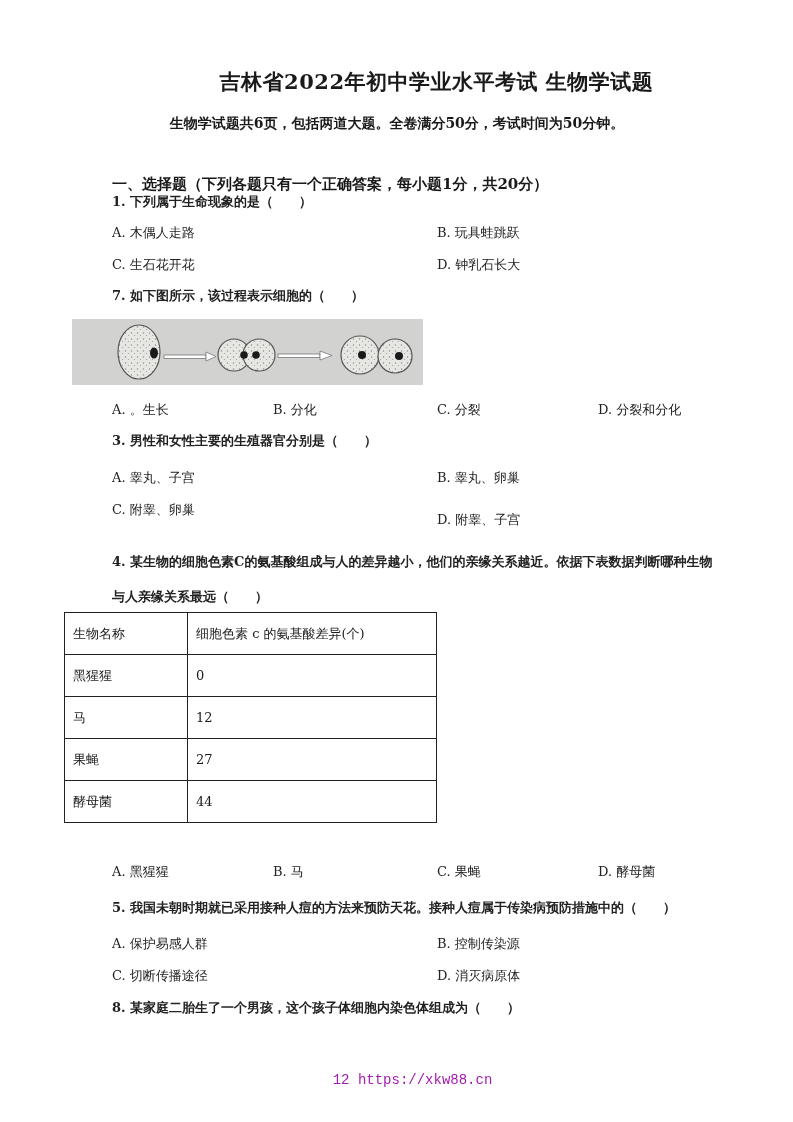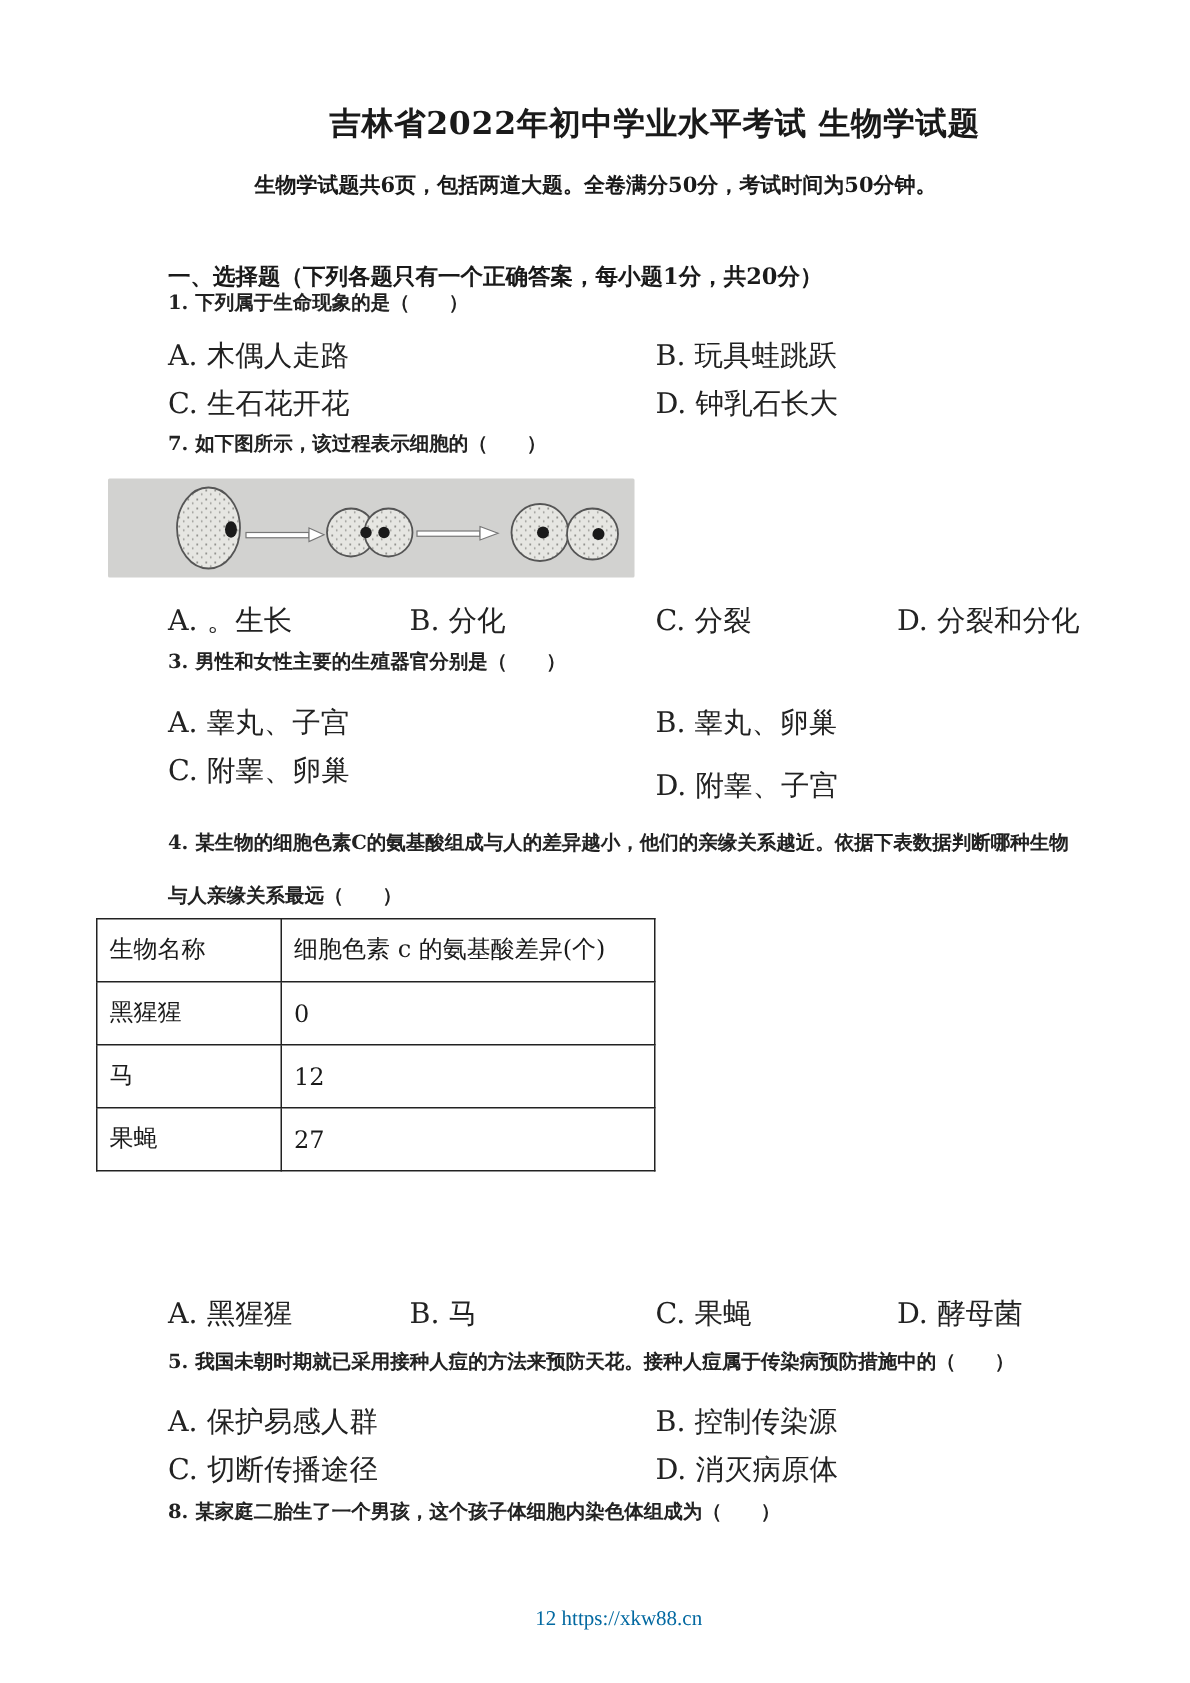--- a/index.html
+++ b/index.html
@@ -3,27 +3,27 @@
 <meta charset="utf-8">
 <style>
   html, body { margin: 0; padding: 0; background: #ffffff; }
   body { width: 793px; height: 1122px; position: relative; overflow: hidden;
          font-family: "DejaVu Serif", "Liberation Serif", serif; color: #1a1a1a; }
   .abs { position: absolute; white-space: nowrap; padding-left: 40px; }
   .title { left: 0; width: 793px; top: 68px; text-align: center; font-size: 21px; font-weight: bold; letter-spacing: 0.5px; }
   .subtitle { left: 0; width: 714px; top: 115px; text-align: center; font-size: 14px; font-weight: bold; }
   .section { left: 72px; top: 155px; font-size: 15px; font-weight: bold; margin-top: 20px; }
   .q { font-size: 13px; color: #222; font-weight: bold; }
-  .opt { font-size: 19px; color: #222; }
+  .opt { font-size: 13px; color: #222; }
   .figure { left: 72px; top: 319px; width: 311px; height: 66px; background: #d2d2d0; border-radius: 1px; overflow: hidden; }
-  table.data { position: absolute; left: 64px; top: 612px; border-collapse: collapse; font-size: 16px; }
+  table.data { position: absolute; left: 64px; top: 612px; border-collapse: collapse; font-size: 13px; }
   table.data td { border: 1px solid #222; height: 41px; padding: 0 8px; vertical-align: middle; }
   table.data td.c1 { width: 106px; }
   table.data td.c2 { width: 232px; }
-  .footer { left: 0; width: 745px; top: 1072px; text-align: center; font-family: Liberation Serif, serif; font-size: 14px; color: #0369a1; }
+  .footer { left: 0; width: 745px; top: 1072px; text-align: center; font-family: Liberation Mono, monospace; font-size: 14px; color: #a21caf; }
 </style>
 </head>
 <body>
 
 <div class="abs title">吉林省2022年初中学业水平考试 生物学试题</div>
 <div class="abs subtitle">生物学试题共6页，包括两道大题。全卷满分50分，考试时间为50分钟。</div>
 <div class="abs section">一、选择题（下列各题只有一个正确答案，每小题1分，共20分）</div>
 
 <div class="abs q" style="left:72px;top:193px">1. 下列属于生命现象的是（　　）</div>
 <div class="abs opt" style="left:72px;top:224px">A. 木偶人走路</div>
@@ -91,20 +91,24 @@
     <td class="c2">0</td>
   </tr>
   <tr>
     <td class="c1">马</td>
     <td class="c2">12</td>
   </tr>
   <tr>
     <td class="c1">果蝇</td>
     <td class="c2">27</td>
   </tr>
+  <tr>
+    <td class="c1">酵母菌</td>
+    <td class="c2">44</td>
+  </tr>
 </tbody>
   </table>
 
 <div class="abs opt" style="left:72px;top:863px">A. 黑猩猩</div>
 <div class="abs opt" style="left:233px;top:863px">B. 马</div>
 <div class="abs opt" style="left:397px;top:863px">C. 果蝇</div>
 <div class="abs opt" style="left:558px;top:863px">D. 酵母菌</div>
 
 <div class="abs q" style="left:72px;top:899px">5. 我国未朝时期就已采用接种人痘的方法来预防天花。接种人痘属于传染病预防措施中的（　　）</div>
 <div class="abs opt" style="left:72px;top:935px">A. 保护易感人群</div>

